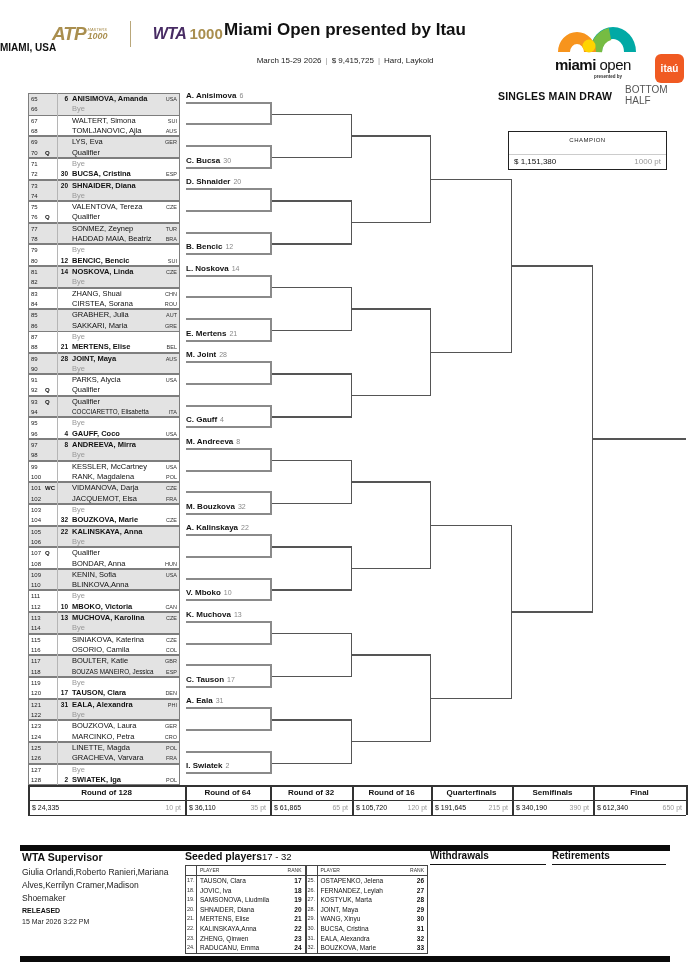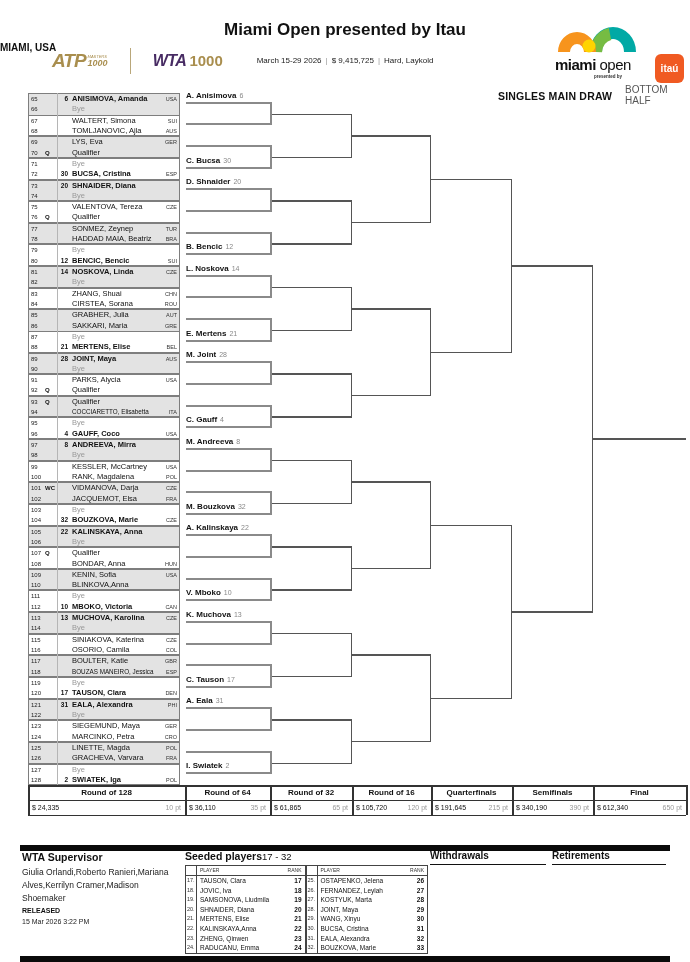--- a/index.html
+++ b/index.html
@@ -4,21 +4,21 @@
 <style>
   html,body{margin:0;padding:0;background:#fff;}
   .page{position:relative;width:690px;height:962px;background:#fff;overflow:hidden;
         font-family:"Liberation Sans",sans-serif;color:#111;}
   .abs{position:absolute;}
   
   .title{left:0;right:0;top:20px;text-align:center;font-size:17px;font-weight:bold;}
   .loc{left:0;right:0;top:42px;font-size:10px;font-weight:bold;}
   .details{left:0;right:0;top:56px;text-align:center;font-size:8px;color:#222;}
   .details .pipe{color:#999;padding:0 4px;}
-  .atpwta{left:52px;top:48px;display:flex;align-items:center;gap:22px;}
+  .atpwta{left:52px;top:21px;display:flex;align-items:center;gap:22px;}
   .atp-main{font-style:italic;font-weight:900;font-size:19px;color:#a98e4e;letter-spacing:-1px;}
   .atp-sub{display:flex;flex-direction:column;line-height:1;color:#a98e4e;margin-left:2px;}
   .atp-sub .s1{font-size:4px;font-style:italic;}
   .atp-sub .s2{font-size:9px;font-weight:bold;font-style:italic;}
   .logo-div{width:1px;height:26px;background:#b9a77a;}
   .wta-main{font-style:italic;font-weight:900;font-size:16px;color:#472b63;letter-spacing:-0.5px;}
   .wta-1000{font-weight:bold;font-size:15px;color:#a98e4e;margin-left:3px;}
   
   .mo{left:552px;top:8px;width:134px;height:78px;}
   .mo-text{position:absolute;left:3px;top:48px;font-size:15px;letter-spacing:-0.5px;}
@@ -117,20 +117,27 @@
       <circle cx="37" cy="38" r="6.5" fill="#ffd400"></circle>
     </svg>
     <div class="mo-text"><b>miami</b>&nbsp;<span>open</span></div>
     <div class="mo-presby">presented by</div>
     <div class="itau">itaú</div>
   </div>
 
   <div class="abs draw-title">SINGLES MAIN DRAW</div>
   <div class="abs draw-sub">BOTTOM HALF</div>
 
+  <div class="abs champ-box">
+    <div class="champ-label">CHAMPION</div>
+    <div class="champ-row">
+      <span class="champ-prize">$ 1,151,380</span>
+      <span class="champ-pts">1000 pt</span>
+    </div>
+  </div>
 
   <div id="entries">
       <div class="pair g" style="top: 93px; height: 30px;">
         <div class="erow">
           <span class="num">65</span>
           <span class="mk"></span>
           <span class="seed">6</span>
           <span class="nm sd  ">ANISIMOVA, Amanda</span>
           <span class="cc">USA</span>
         </div>
@@ -588,21 +595,21 @@
           <span class="seed"></span>
           <span class="nm  bye ">Bye</span>
           <span class="cc"></span>
         </div>
       </div>
       <div class="pair w" style="top: 720.27px; height: 21.63px;">
         <div class="erow">
           <span class="num">123</span>
           <span class="mk"></span>
           <span class="seed"></span>
-          <span class="nm   ">SIEGEMUND, Maya</span>
+          <span class="nm   ">BOUZKOVA, Laura</span>
           <span class="cc">GER</span>
         </div>
         <div class="erow">
           <span class="num">124</span>
           <span class="mk"></span>
           <span class="seed"></span>
           <span class="nm   ">MARCINKO, Petra</span>
           <span class="cc">CRO</span>
         </div>
       </div>

